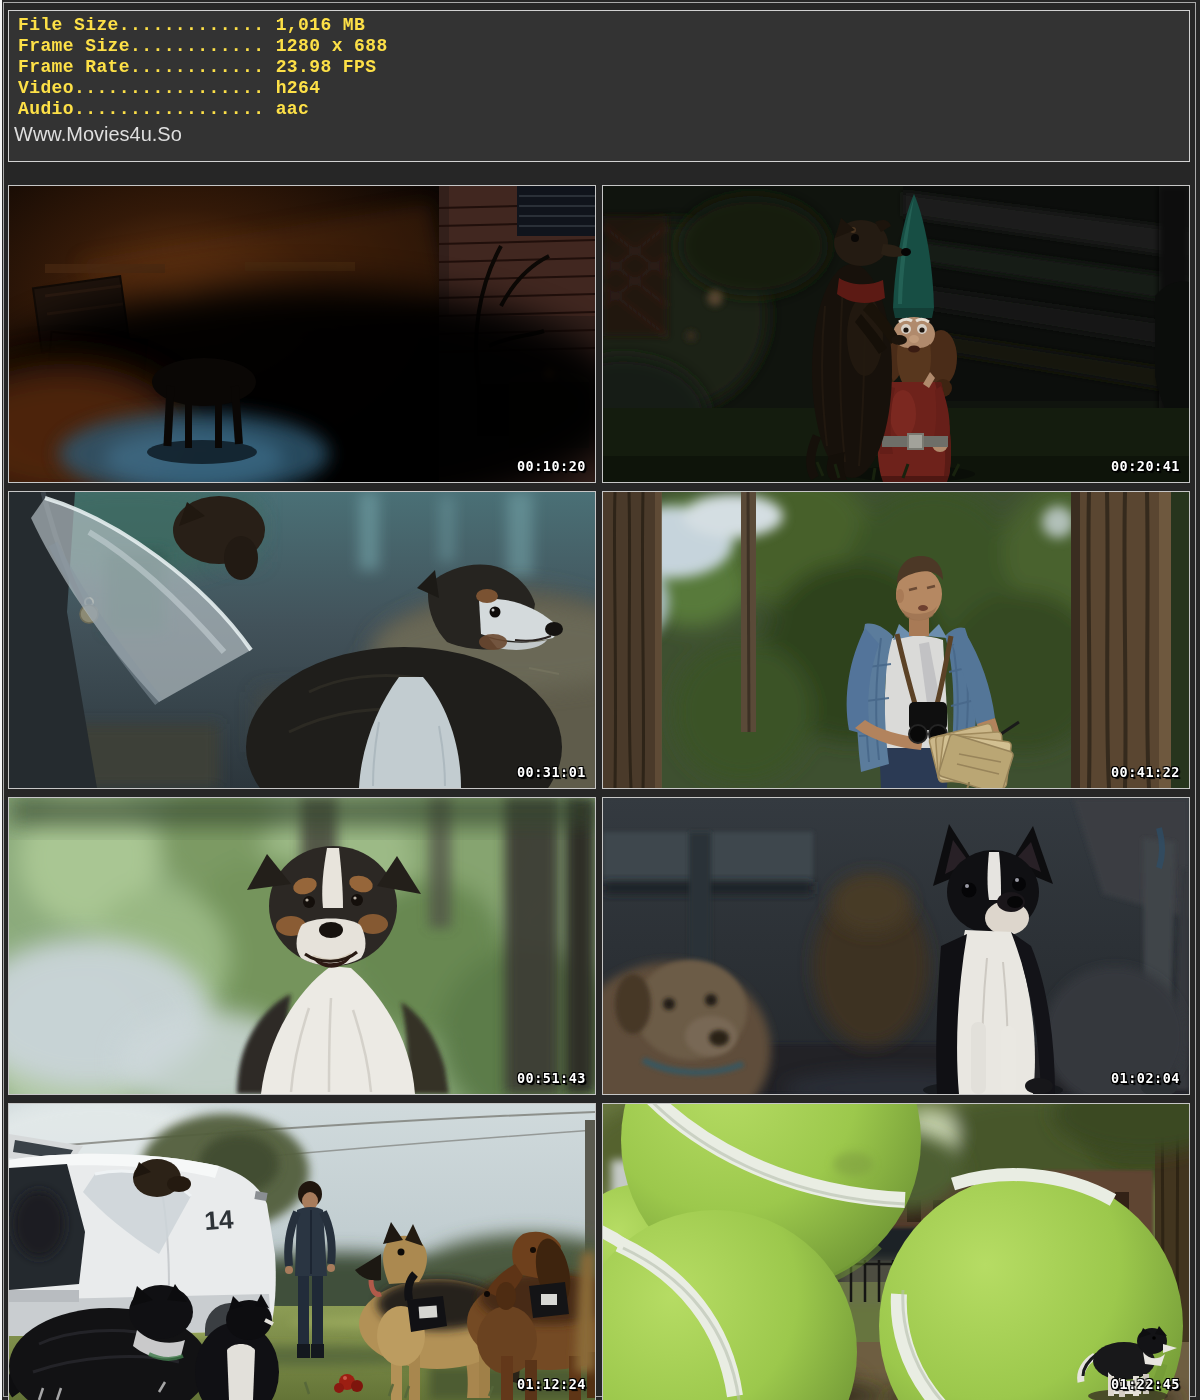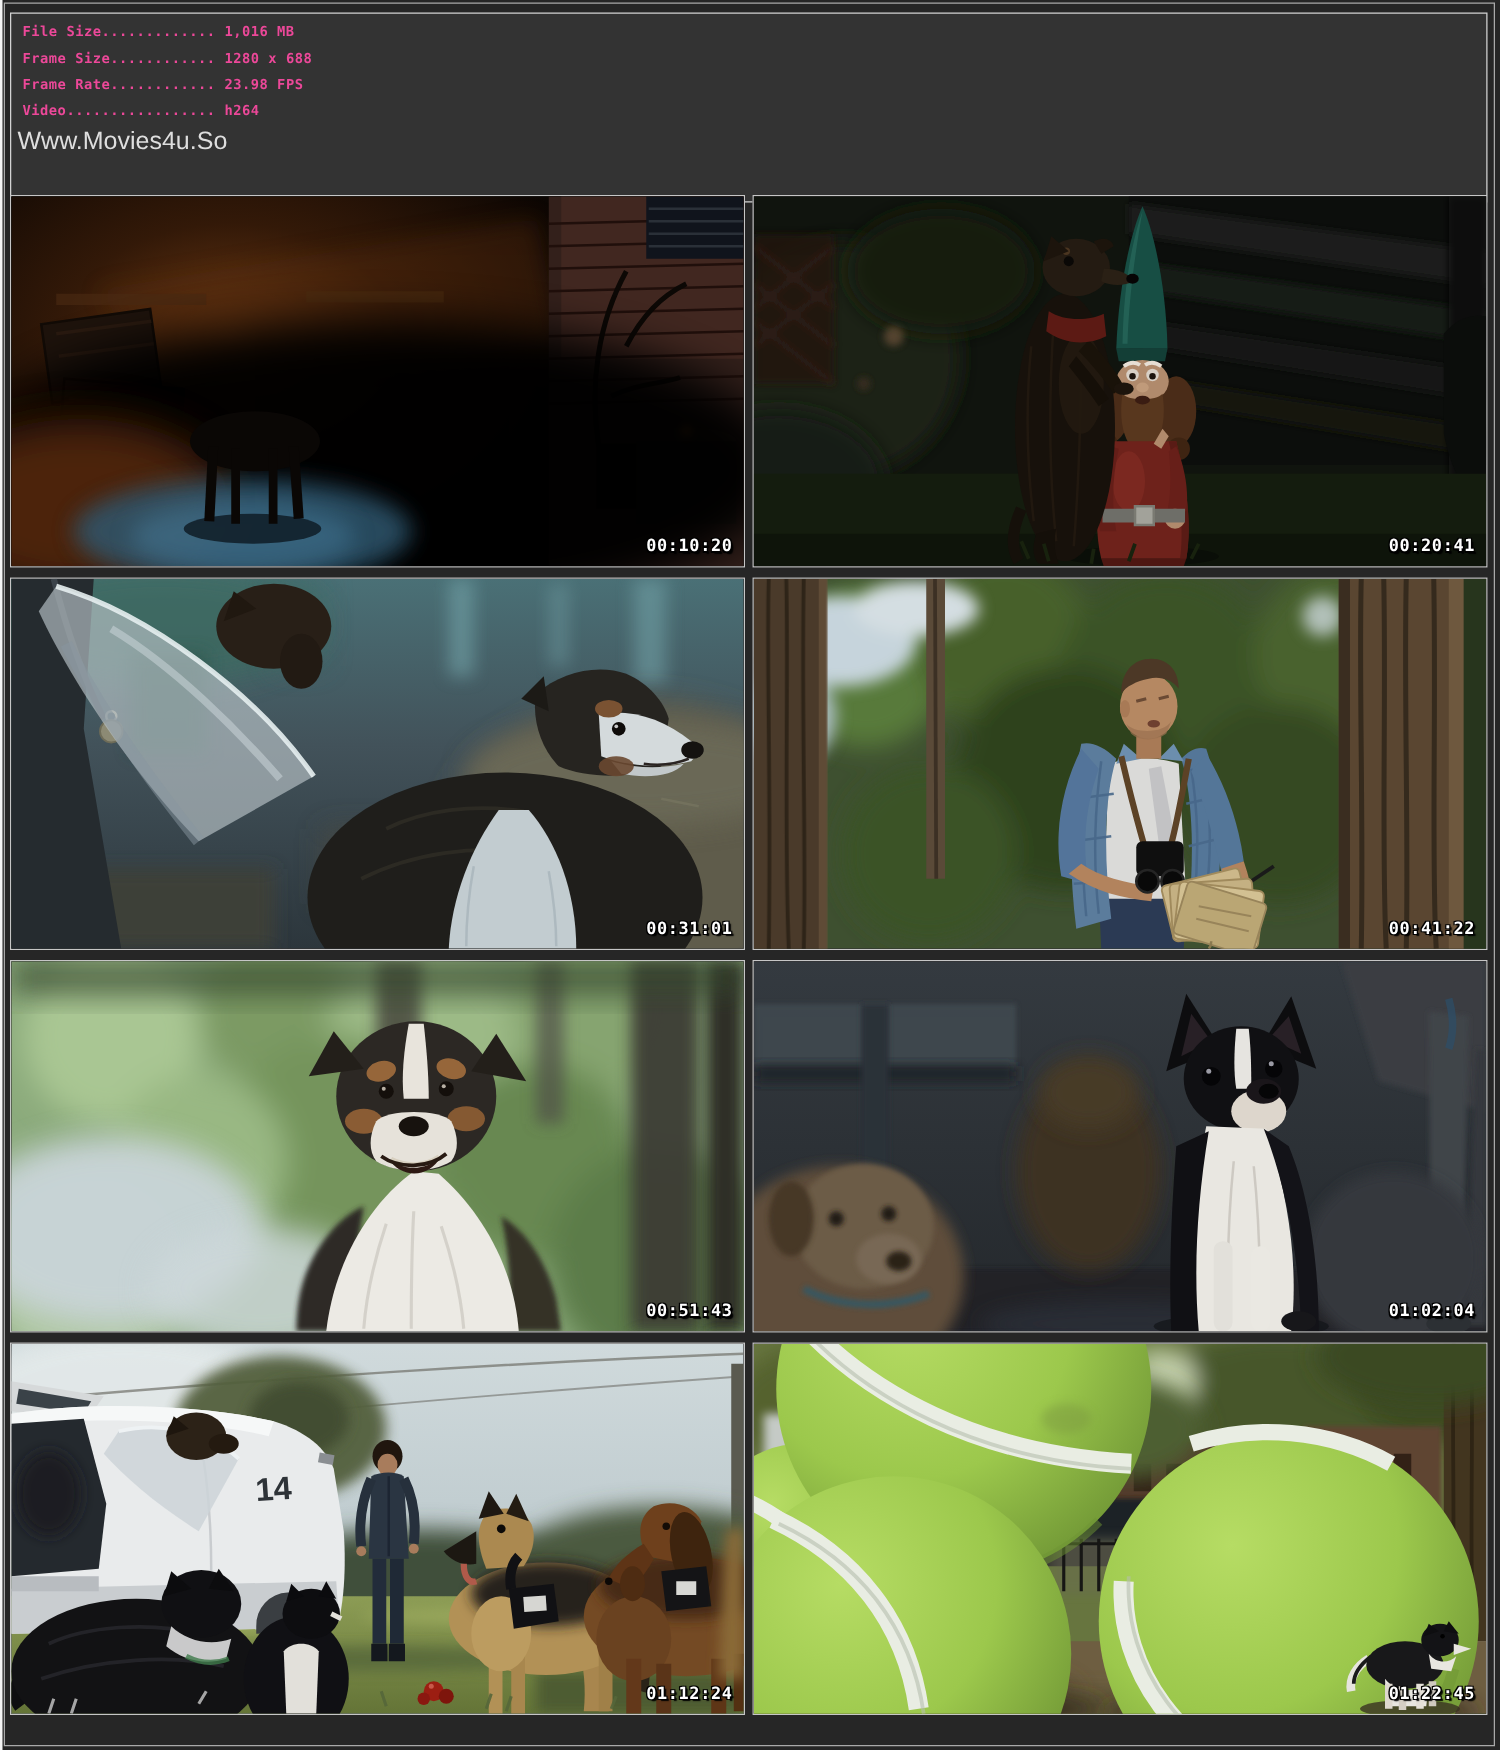--- a/index.html
+++ b/index.html
@@ -8,26 +8,26 @@
     background:#262626;font-family:"DejaVu Sans Mono",monospace;
   }
   .left-edge{position:absolute;left:0;top:0;width:2px;height:1400px;background:#f5f5f5;z-index:9;}
   .outer-frame{position:absolute;left:3px;top:2px;width:1193px;height:1395px;
     border:1px solid #a9a9a9;box-sizing:border-box;pointer-events:none;}
   .info-panel{
     position:absolute;left:8px;top:10px;width:1182px;height:152px;
     background:#333333;border:1px solid #d2d2d2;box-sizing:border-box;
     padding:4px 0 0 9px;overflow:hidden;
   }
-  .info-row{font-weight:bold;font-size:11px;line-height:21px;color:#ec4899;
-    letter-spacing:0.4px;white-space:pre;}
+  .info-row{font-weight:bold;font-size:18px;line-height:21px;color:#fde047;
+    letter-spacing:0.4px;white-space:pre;font-family:Liberation Mono, monospace;}
   .watermark{font-family:"Liberation Sans",sans-serif;font-weight:400;
     font-size:20px;line-height:29px;color:#dedede;margin-left:-4px;margin-top:0px;}
   .grid{
-    position:absolute;left:8px;top:156px;width:1182px;
+    position:absolute;left:8px;top:185px;width:1182px;
     display:grid;grid-template-columns:588px 588px;grid-auto-rows:298px;
     column-gap:6px;row-gap:8px;
   }
   .thumb{position:relative;margin:0;border:1px solid #c6c6c6;box-sizing:border-box;
     background:#000;overflow:hidden;}
   .thumb svg{display:block;width:100%;height:100%;}
   .ts{
     position:absolute;right:9px;bottom:8px;
     font-family:"DejaVu Sans Mono",monospace;font-weight:bold;font-size:13.5px;
     color:#ffffff;letter-spacing:0.5px;
@@ -39,20 +39,21 @@
 <body>
 
 <div class="left-edge"></div>
 <div class="outer-frame"></div>
 
 <div class="info-panel">
   <div class="info-row"><span>File Size</span><span>.............</span> <span>1,016 MB</span></div>
   <div class="info-row"><span>Frame Size</span><span>............</span> <span>1280 x 688</span></div>
   <div class="info-row"><span>Frame Rate</span><span>............</span> <span>23.98 FPS</span></div>
   <div class="info-row"><span>Video</span><span>.................</span> <span>h264</span></div>
+  <div class="info-row"><span>Audio</span><span>.................</span> <span>aac</span></div>
   <div class="watermark">Www.Movies4u.So</div>
 </div>
 
 <div class="grid">
 
   <figure class="thumb">
     <svg viewBox="0 0 586 296" preserveAspectRatio="none">
       <defs>
         <radialGradient id="s1w" cx="40%" cy="38%" r="68%">
           <stop offset="0%" stop-color="#6e3a14"></stop>

